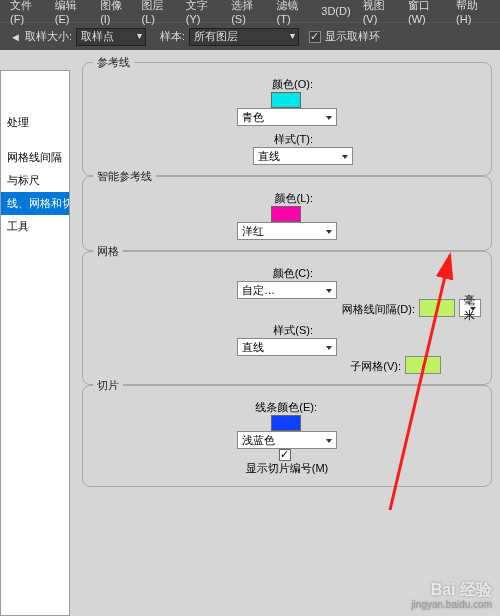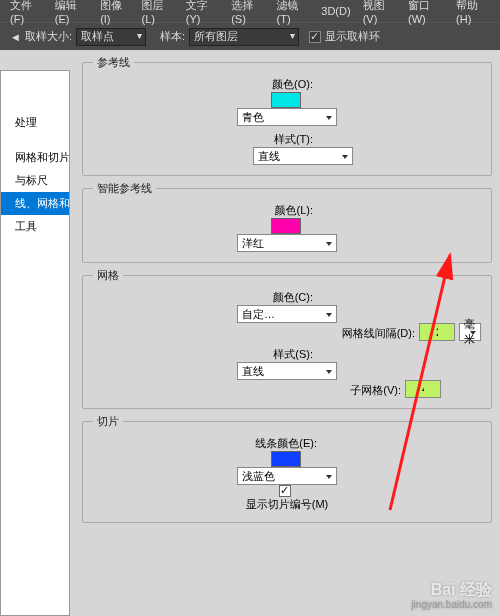--- a/index.html
+++ b/index.html
@@ -7,25 +7,25 @@
 .menubar { background: #4a4a4a; color: #ddd; height: 22px; display: flex; align-items: center; padding: 0 4px; font-size: 11px; }
 .menubar span { padding: 0 6px; cursor: default; }
 .toolbar { background: #4a4a4a; color: #ddd; height: 28px; display: flex; align-items: center; padding: 0 6px; font-size: 11px; border-top: 1px solid #555; }
 .toolbar .arrow { margin: 0 4px; }
 .tb-select { background: #3a3a3a; border: 1px solid #222; color: #ddd; height: 18px; font-size: 11px; min-width: 70px; padding: 0 16px 0 4px; position: relative; }
 .tb-select::after { content: "▾"; position: absolute; right: 3px; top: 1px; font-size: 10px; }
 .tb-checkbox { width: 12px; height: 12px; border: 1px solid #888; background: #3a3a3a; display: inline-block; margin: 0 4px 0 10px; position: relative; }
 .tb-checkbox.checked::after { content: "✓"; position: absolute; top: -2px; left: 0; color: #ddd; font-size: 11px; }
 .main { display: flex; height: calc(100% - 50px); }
 .sidebar { width: 70px; background: #fff; border: 1px solid #999; margin: 20px 0 0 0; padding-top: 40px; }
-.sidebar-item { padding: 4px 14px; font-size: 11px; color: #000; cursor: default; white-space: nowrap; overflow: hidden; }
+.sidebar-item { padding: 4px 6px; font-size: 11px; color: #000; cursor: default; white-space: nowrap; overflow: hidden; }
 .sidebar-item.selected { background: #0078d7; color: #fff; }
 .sidebar-blank { height: 12px; }
 .content { flex: 1; padding: 12px 8px 8px 12px; }
-.group { border: 1px solid #aaa; border-radius: 2px; margin-bottom: 12px; padding: 14px 10px 10px 10px; position: relative; background: #d6d6d6; }
+.group { border: 1px solid #aaa; border-radius: 8px; padding: 14px 10px 10px 10px; position: relative; background: #d6d6d6; }
 .group-title { position: absolute; top: -8px; left: 10px; background: #d6d6d6; padding: 0 4px; font-size: 11px; color: #222; }
 .row { display: flex; align-items: center; margin-bottom: 6px; min-height: 20px; flex-direction: column; }
 .row:last-child { margin-bottom: 0; }
 .label { width: 58px; text-align: right; margin-right: 6px; font-size: 11px; }
 .swatch { width: 30px; height: 16px; border: 1px solid #666; margin-right: 2px; }
 .select { background: #fff; border: 1px solid #888; height: 18px; font-size: 11px; position: relative; padding: 1px 16px 1px 4px; display: flex; align-items: center; }
 .select::after { content: ""; position: absolute; right: 4px; top: 7px; border-left: 3px solid transparent; border-right: 3px solid transparent; border-top: 4px solid #333; }
 .select.w1 { width: 100px; }
 .select.w2 { width: 100px; }
 .select.w3 { width: 22px; }
@@ -64,21 +64,21 @@
   <span style="width:4px"></span>
   <div class="tb-select" style="min-width:110px">所有图层</div>
   <span class="tb-checkbox checked"></span>
   <span>显示取样环</span>
 </div>
 
 <div class="main">
   <div class="sidebar">
     <div class="sidebar-item">处理</div>
     <div class="sidebar-blank"></div>
-    <div class="sidebar-item">网格和切片</div>
+    <div class="sidebar-item">网格线间隔</div>
     <div class="sidebar-item">与标尺</div>
     <div class="sidebar-item selected">线、网格和切片</div>
     <div class="sidebar-item">工具</div>
   </div>
 
   <div class="content">
 
     <div class="group">
       <div class="group-title">参考线</div>
       <div class="row">

